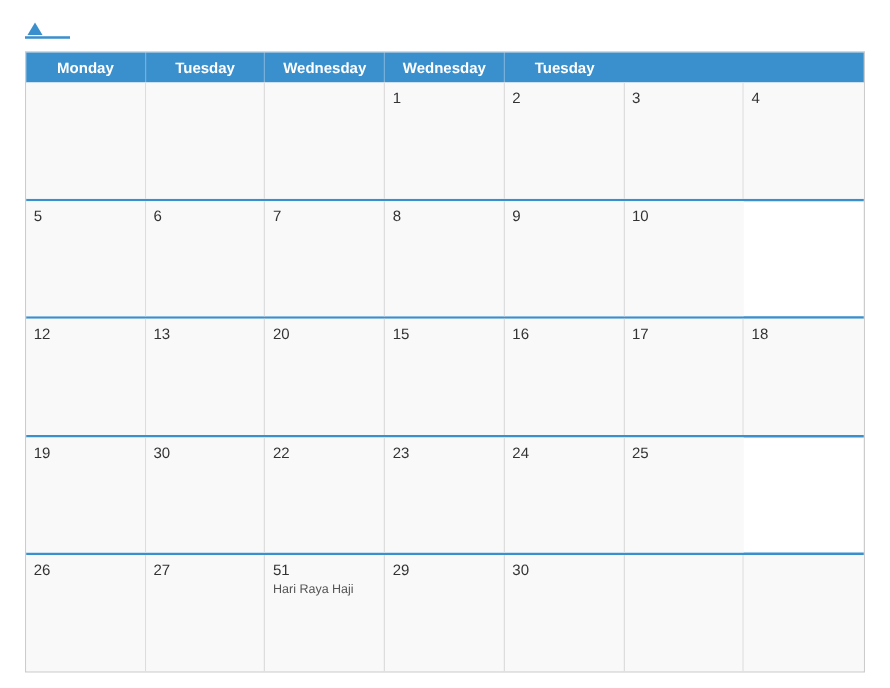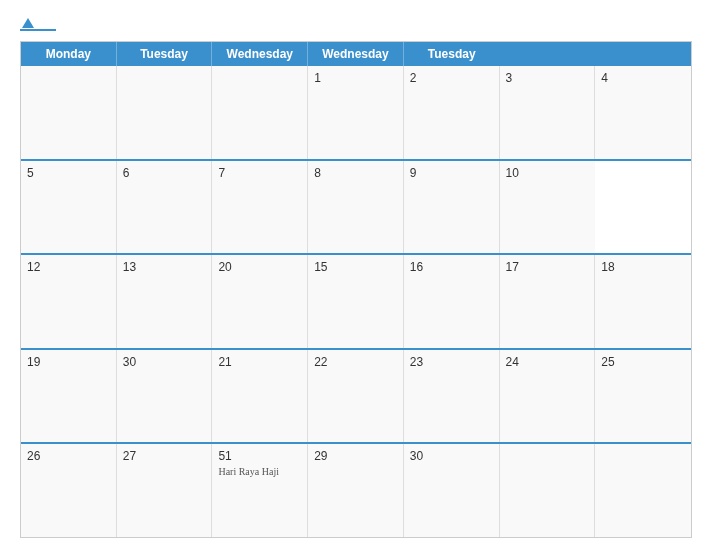--- a/index.html
+++ b/index.html
@@ -93,21 +93,20 @@
     .day-num {
       font-size: 12px;
       color: #333;
       font-weight: normal;
     }
     .event-label {
       font-size: 10px;
       color: #555;
       margin-top: 3px;
       line-height: 1.2;
-      font-family: Liberation Serif, serif;
     }
     .logo-wrapper {
       display: flex;
       flex-direction: column;
       align-items: flex-start;
     }
     .logo-top-row {
       display: flex;
       align-items: center;
     }
@@ -225,23 +224,20 @@
           </div>
         </div>
         <div class="cal-week">
           <div class="cal-cell">
             <div class="day-num">19</div>
           </div>
           <div class="cal-cell">
             <div class="day-num">30</div>
           </div>
           <div class="cal-cell">
-            <div class="day-num">21</div>
-          </div>
-          <div class="cal-cell">
             <div class="day-num">22</div>
           </div>
           <div class="cal-cell">
             <div class="day-num">23</div>
           </div>
           <div class="cal-cell">
             <div class="day-num">24</div>
           </div>
           <div class="cal-cell">
             <div class="day-num">25</div>

